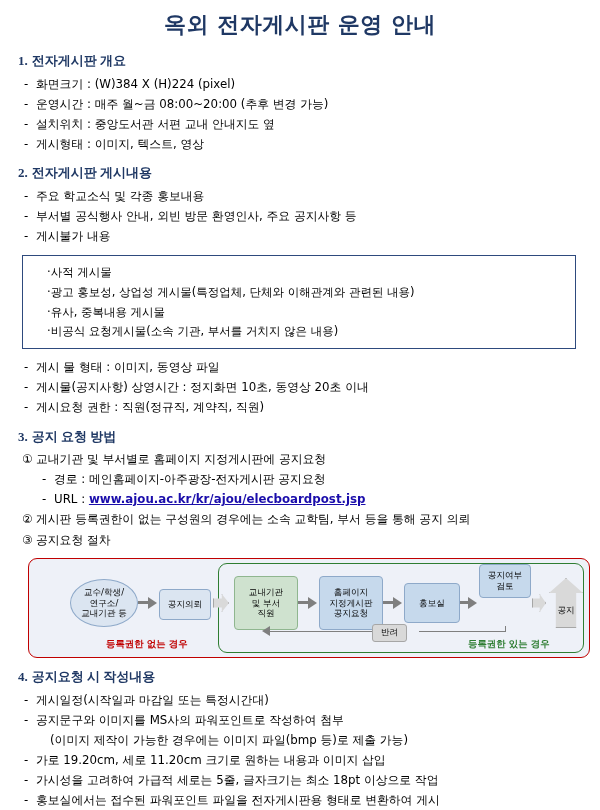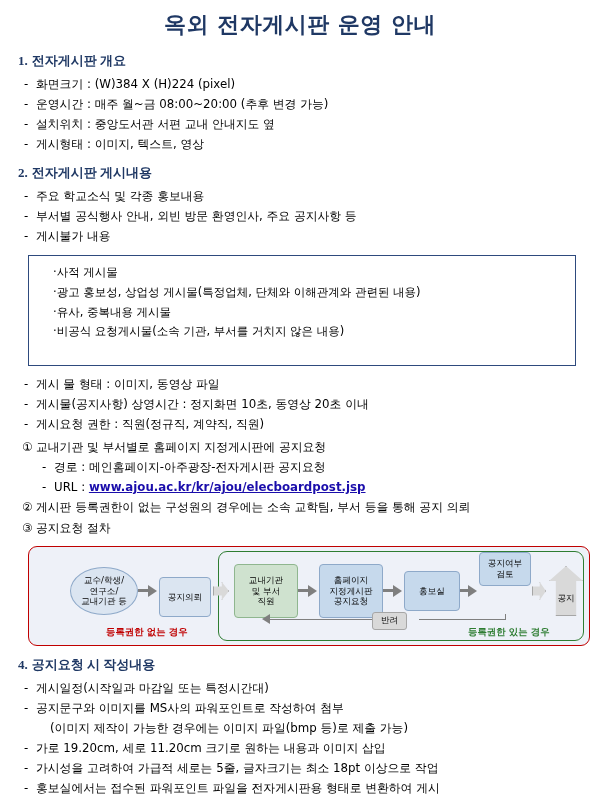--- a/index.html
+++ b/index.html
@@ -47,22 +47,22 @@
     position: absolute; left: 10px; top: 1.5px;
   }
   ul.plain li.circnum { padding-left: 22px; }
   ul.plain li.circnum .dash { left: 8px; }
   ul.plain li.sub { padding-left: 40px; font-size: 11.8px; }
   ul.plain li.sub .dash { left: 28px; }
   ul.plain li.cont { padding-left: 36px; }
 
   .boxed {
     border: 1px solid #2e4a7d;
-    margin: 8px 10px 8px 14px;
-    padding: 7px 10px 24px 12px;
+    margin: 8px 10px 8px 8px;
+    padding: 7px 10px 7px 12px;
   }
   .boxed ul.plain li { padding-left: 12px; font-size: 11.5px; }
 
   a.link {
     color: #1a0dab;
     font-weight: bold;
   }
 
   
   .flow-wrap {
@@ -191,20 +191,23 @@
     </div>
 
     <ul class="plain">
       <li><span class="dash">-</span><span>게시 물 형태 : 이미지, 동영상 파일</span></li>
       <li><span class="dash">-</span><span>게시물(공지사항) 상영시간 : 정지화면 10초, 동영상 20초 이내</span></li>
       <li><span class="dash">-</span><span>게시요청 권한 : 직원(정규직, 계약직, 직원)</span></li>
     </ul>
   </div>
 
   <div class="section">
+    <div class="section-head">
+      <span class="num">3.</span><span>공지 요청 방법</span>
+    </div>
     <ul class="plain">
       <li class="circnum"><span class="dash">①</span><span>교내기관 및 부서별로 홈페이지 지정게시판에 공지요청</span></li>
       <li class="sub"><span class="dash">-</span><span>경로 : 메인홈페이지-아주광장-전자게시판 공지요청</span></li>
       <li class="sub"><span class="dash">-</span><span>URL : </span><a class="link" href="#">www.ajou.ac.kr/kr/ajou/elecboardpost.jsp</a></li>
       <li class="circnum"><span class="dash">②</span><span>게시판 등록권한이 없는 구성원의 경우에는 소속 교학팀, 부서 등을 통해 공지 의뢰</span></li>
       <li class="circnum"><span class="dash">③</span><span>공지요청 절차</span></li>
     </ul>
   </div>
 
   <div class="flow-wrap">
@@ -213,21 +216,21 @@
 
     <div class="node" style="left:42px; top:21px; width:68px; height:48px; border-radius:34px/24px;">
       <span style="white-space:pre-line">교수/학생/
 연구소/
 교내기관 등</span>
     </div>
 
     <div class="arrow-bar" style="left:110px; top:43px; width:10px;"></div>
     <div class="arrow-r" style="left:120px; top:39px;"></div>
 
-    <div class="node" style="left:131px; top:31px; width:52px; height:40px;">
+    <div class="node" style="left:131px; top:31px; width:52px; height:31px;">
       <span style="white-space:pre-line">공지의뢰</span>
     </div>
 
     <div class="bigarrow" style="left:185px; top:36px; width:16px; height:18px; clip-path: polygon(0 25%, 55% 25%, 55% 0, 100% 50%, 55% 100%, 55% 75%, 0 75%);"></div>
 
     <div class="node green" style="left:206px; top:18px; width:64px; height:54px;">
       <span style="white-space:pre-line">교내기관
 및 부서
 직원</span>
     </div>

